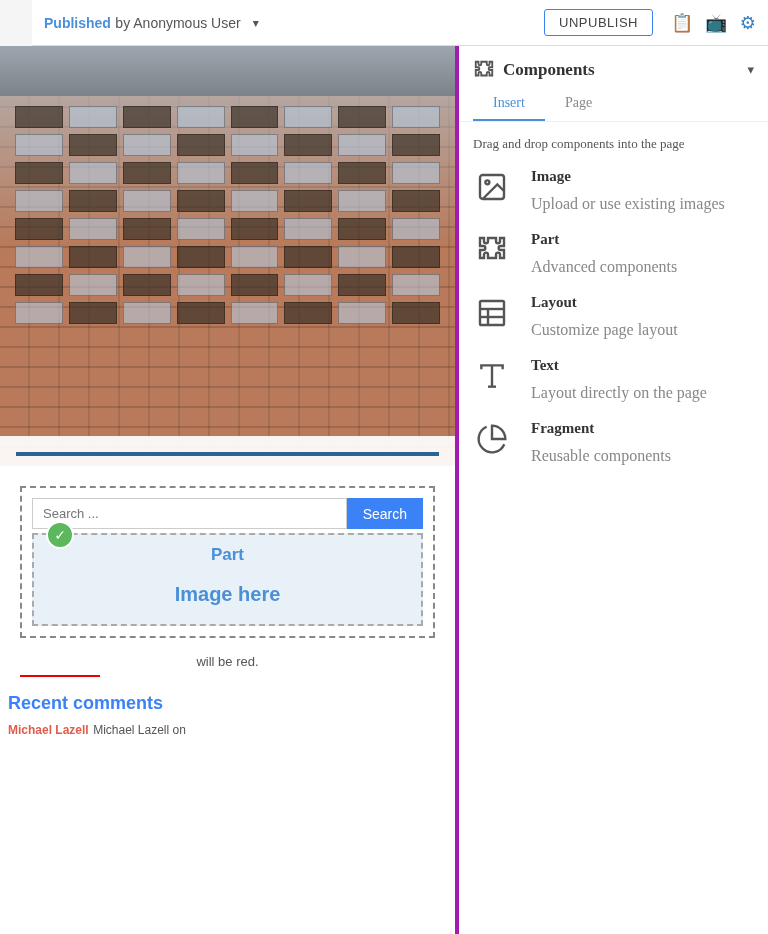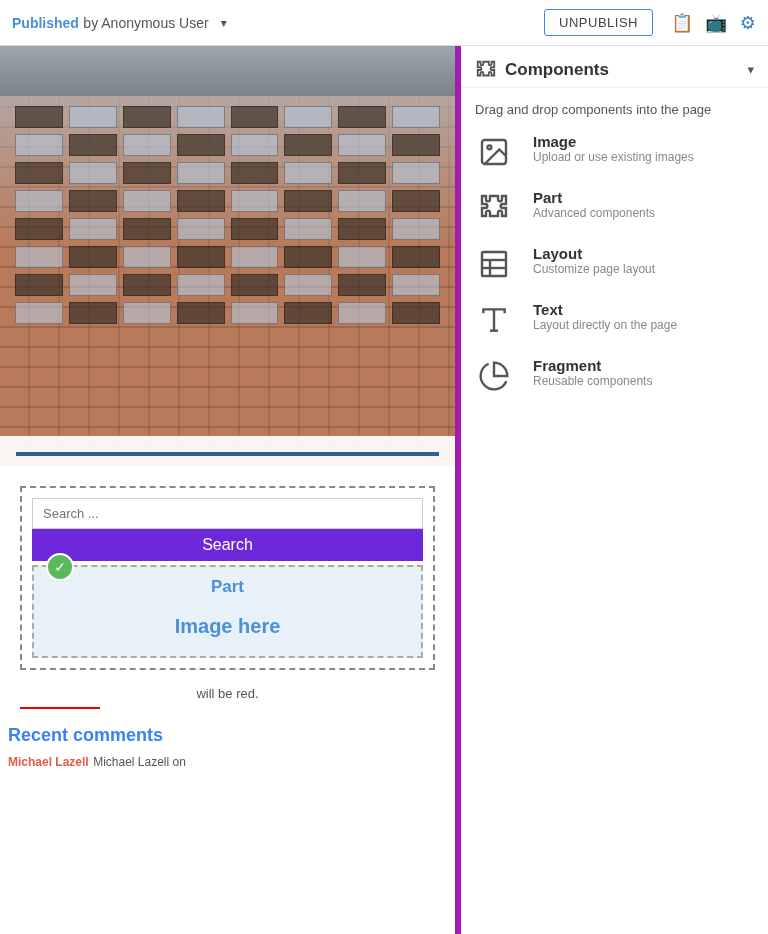--- a/index.html
+++ b/index.html
@@ -2,21 +2,21 @@
 <html><head>
   <meta charset="utf-8">
   <style>
     * { margin: 0; padding: 0; box-sizing: border-box; }
     body { font-family: -apple-system, BlinkMacSystemFont, 'Segoe UI', Arial, sans-serif; width: 768px; height: 934px; overflow: hidden; background: #f5f5f5; display: flex; flex-direction: column; }
 
     
     .topbar {
       display: flex; align-items: center; height: 46px;
       background: #fff; border-bottom: 1px solid #ddd;
-      padding: 0 12px; gap: 10px; flex-shrink: 0;
+      padding: 0 12px; gap: 10px; flex-shrink: 0; margin-left: 32px;
     }
     .topbar-published { color: #4a90d9; font-weight: 600; font-size: 14px; }
     .topbar-by { color: #555; font-size: 14px; }
     .topbar-dropdown-arrow { color: #555; font-size: 12px; margin-left: 2px; cursor: pointer; }
     .topbar-spacer { flex: 1; }
     .unpublish-btn {
       background: none; border: 1px solid #3b82f6; border-radius: 3px;
       padding: 5px 14px; font-size: 13px; color: #444; cursor: pointer;
       font-weight: 500; letter-spacing: 0.5px;
     }
@@ -88,29 +88,29 @@
       padding: 10px 0; position: relative;
     }
 
     
     .drop-zone-container {
       border: 2px dashed #888; margin: 10px 20px; padding: 10px; background: #fff;
     }
 
     
     .search-bar-row {
-      display: flex; gap: 0; margin-bottom: 0; flex-direction: column;
+      display: flex; gap: 0; margin-bottom: 0;
     }
     .search-input {
       flex: 1; border: 1px solid #ccc; padding: 7px 10px;
       font-size: 13px; color: #999; outline: none;
     }
     .search-button {
-      background: #6d28d9; color: #fff; border: none;
-      padding: 7px 16px; font-size: 16px; cursor: pointer;
+      background: #3b82f6; color: #fff; border: none;
+      padding: 7px 16px; font-size: 14px; cursor: pointer;
       font-weight: 500;
     }
 
     
     .part-dropzone {
       border: 2px dashed #aaa; margin-top: 4px; position: relative;
       background: #e8f0f8;
     }
     .part-check-badge {
       position: absolute; top: -14px; left: 12px;
@@ -134,22 +134,22 @@
     
     .recent-comments-title {
       color: #3b82f6; font-size: 18px; font-weight: 600; padding: 10px 8px 4px;
     }
     .comment-author { color: #e05c4b; font-size: 12px; font-weight: 600; }
     .comment-text { color: #555; font-size: 12px; }
     .comment-row { padding: 2px 8px; }
 
     
     .sidebar {
-      flex: 1; background: #fff; border-left: 6px solid #a21caf;
-      display: flex; flex-direction: column;
+      flex: 1; background: #fff; border-left: 4px solid #a21caf;
+      display: flex; flex-direction: column; font-family: Liberation Serif, serif;
     }
     .sidebar-header {
       padding: 12px 14px 0; border-bottom: 1px solid #eee;
     }
     .sidebar-title-row {
       display: flex; align-items: center; gap: 8px; margin-bottom: 6px;
     }
     .sidebar-puzzle-icon { font-size: 20px; color: #555; }
     .sidebar-title { font-size: 17px; font-weight: 600; color: #333; flex: 1; }
     .sidebar-dropdown-arrow { color: #555; font-size: 13px; cursor: pointer; }
@@ -168,21 +168,21 @@
     .component-item {
       display: flex; align-items: flex-start; gap: 20px; margin-bottom: 18px;
       cursor: pointer;
     }
     .component-icon-wrap {
       width: 38px; height: 38px; flex-shrink: 0;
       display: flex; align-items: center; justify-content: center;
     }
     .component-info { flex: 1; }
     .component-name { font-size: 15px; font-weight: 600; color: #333; }
-    .component-desc { font-size: 12px; color: #888; margin-top: 0; }
+    .component-desc { font-size: 16px; color: #888; margin-top: 10px; }
 
     
     .icon-svg { width: 32px; height: 32px; }
   </style>
 </head>
 <body>
 
 <div class="topbar">
   <span>
     <span class="topbar-published">Published</span>
@@ -314,20 +314,24 @@
     <div class="sidebar-header">
       <div class="sidebar-title-row">
         <span class="sidebar-puzzle-icon">
           <svg width="22" height="22" viewBox="0 0 24 24" fill="none" stroke="#555" stroke-width="2" style="vertical-align:middle; margin-top:-2px;">
             <path d="M9 3h6v2.5a1.5 1.5 0 0 0 3 0V3h3v6h-2.5a1.5 1.5 0 0 0 0 3H21v6h-3v-2.5a1.5 1.5 0 0 0-3 0V18H9v-2.5a1.5 1.5 0 0 0-3 0V18H3v-6h2.5a1.5 1.5 0 0 0 0-3H3V3h3v2.5a1.5 1.5 0 0 0 3 0V3z"></path>
           </svg>
         </span>
         <span class="sidebar-title">Components</span>
         <span class="sidebar-dropdown-arrow">▾</span>
       </div>
+      <div class="sidebar-tabs">
+        <div class="sidebar-tab active">Insert</div>
+        <div class="sidebar-tab">Page</div>
+      </div>
     </div>
 
     <div class="sidebar-body">
       <div class="drag-hint">Drag and drop components into the page</div>
 
       <div class="component-item">
         <div class="component-icon-wrap">
           <svg class="icon-svg" viewBox="0 0 24 24" fill="none" stroke="#555" stroke-width="1.8">
             <rect x="3" y="3" width="18" height="18" rx="2" ry="2"></rect>
             <circle cx="8.5" cy="8.5" r="1.5"></circle>

